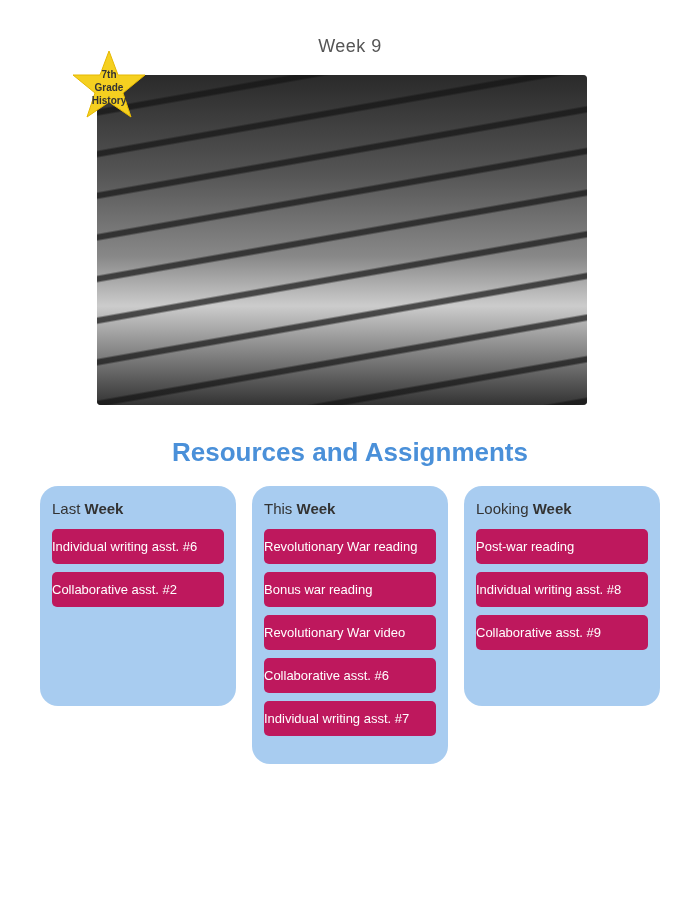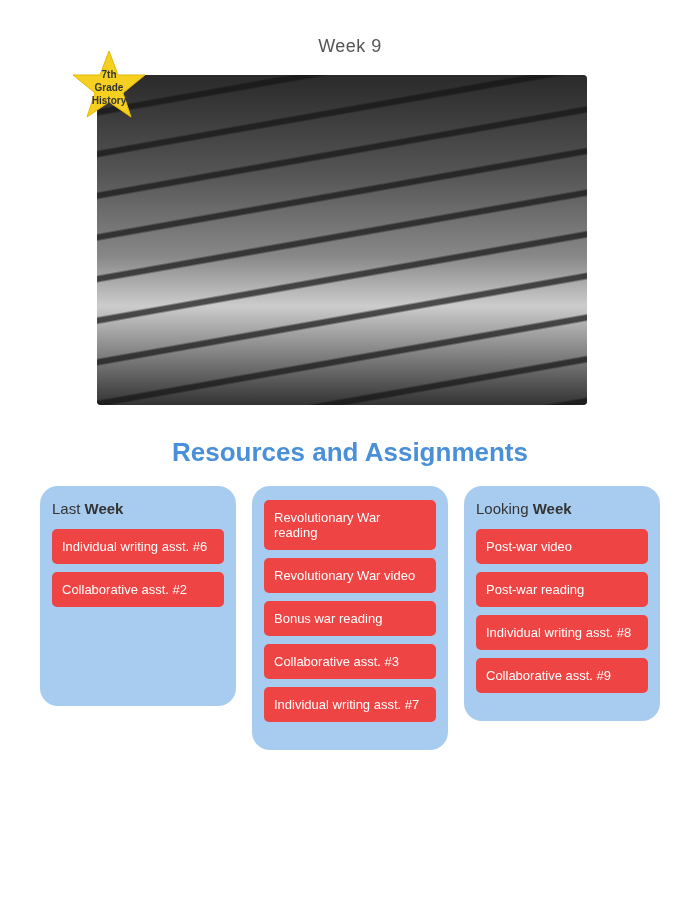--- a/index.html
+++ b/index.html
@@ -142,25 +142,25 @@
       font-weight: normal;
     }
 
     .column-header strong {
       font-weight: 900;
     }
 
     .assignment-btn {
       display: block;
       width: 100%;
-      background: #ef4444;
+      background: #be185d;
       color: #fff;
       border: none;
       border-radius: 5px;
-      padding: 10px 10px;
+      padding: 10px 0;
       font-size: 13px;
       text-align: left;
       cursor: pointer;
       margin-bottom: 8px;
       font-family: Arial, sans-serif;
     }
 
     .assignment-btn:last-child {
       margin-bottom: 12px;
     }
@@ -198,30 +198,32 @@
 
   <div class="column">
     <div class="column-header">
       <span>Last </span><strong>Week</strong>
     </div>
     <button class="assignment-btn">Individual writing asst. #6</button>
     <button class="assignment-btn">Collaborative asst. #2</button>
   </div>
 
   <div class="column">
+    <div class="column-header">
+      <span>This </span><strong>Week</strong>
+    </div>
     <button class="assignment-btn">Revolutionary War reading</button>
+    <button class="assignment-btn">Bonus war reading</button>
     <button class="assignment-btn">Revolutionary War video</button>
-    <button class="assignment-btn">Bonus war reading</button>
-    <button class="assignment-btn">Collaborative asst. #3</button>
+    <button class="assignment-btn">Collaborative asst. #6</button>
     <button class="assignment-btn">Individual writing asst. #7</button>
   </div>
 
   <div class="column">
     <div class="column-header">
       <span>Looking </span><strong>Week</strong>
     </div>
-    <button class="assignment-btn">Post-war video</button>
     <button class="assignment-btn">Post-war reading</button>
     <button class="assignment-btn">Individual writing asst. #8</button>
     <button class="assignment-btn">Collaborative asst. #9</button>
   </div>
 
 </div>
 
 </body></html>

